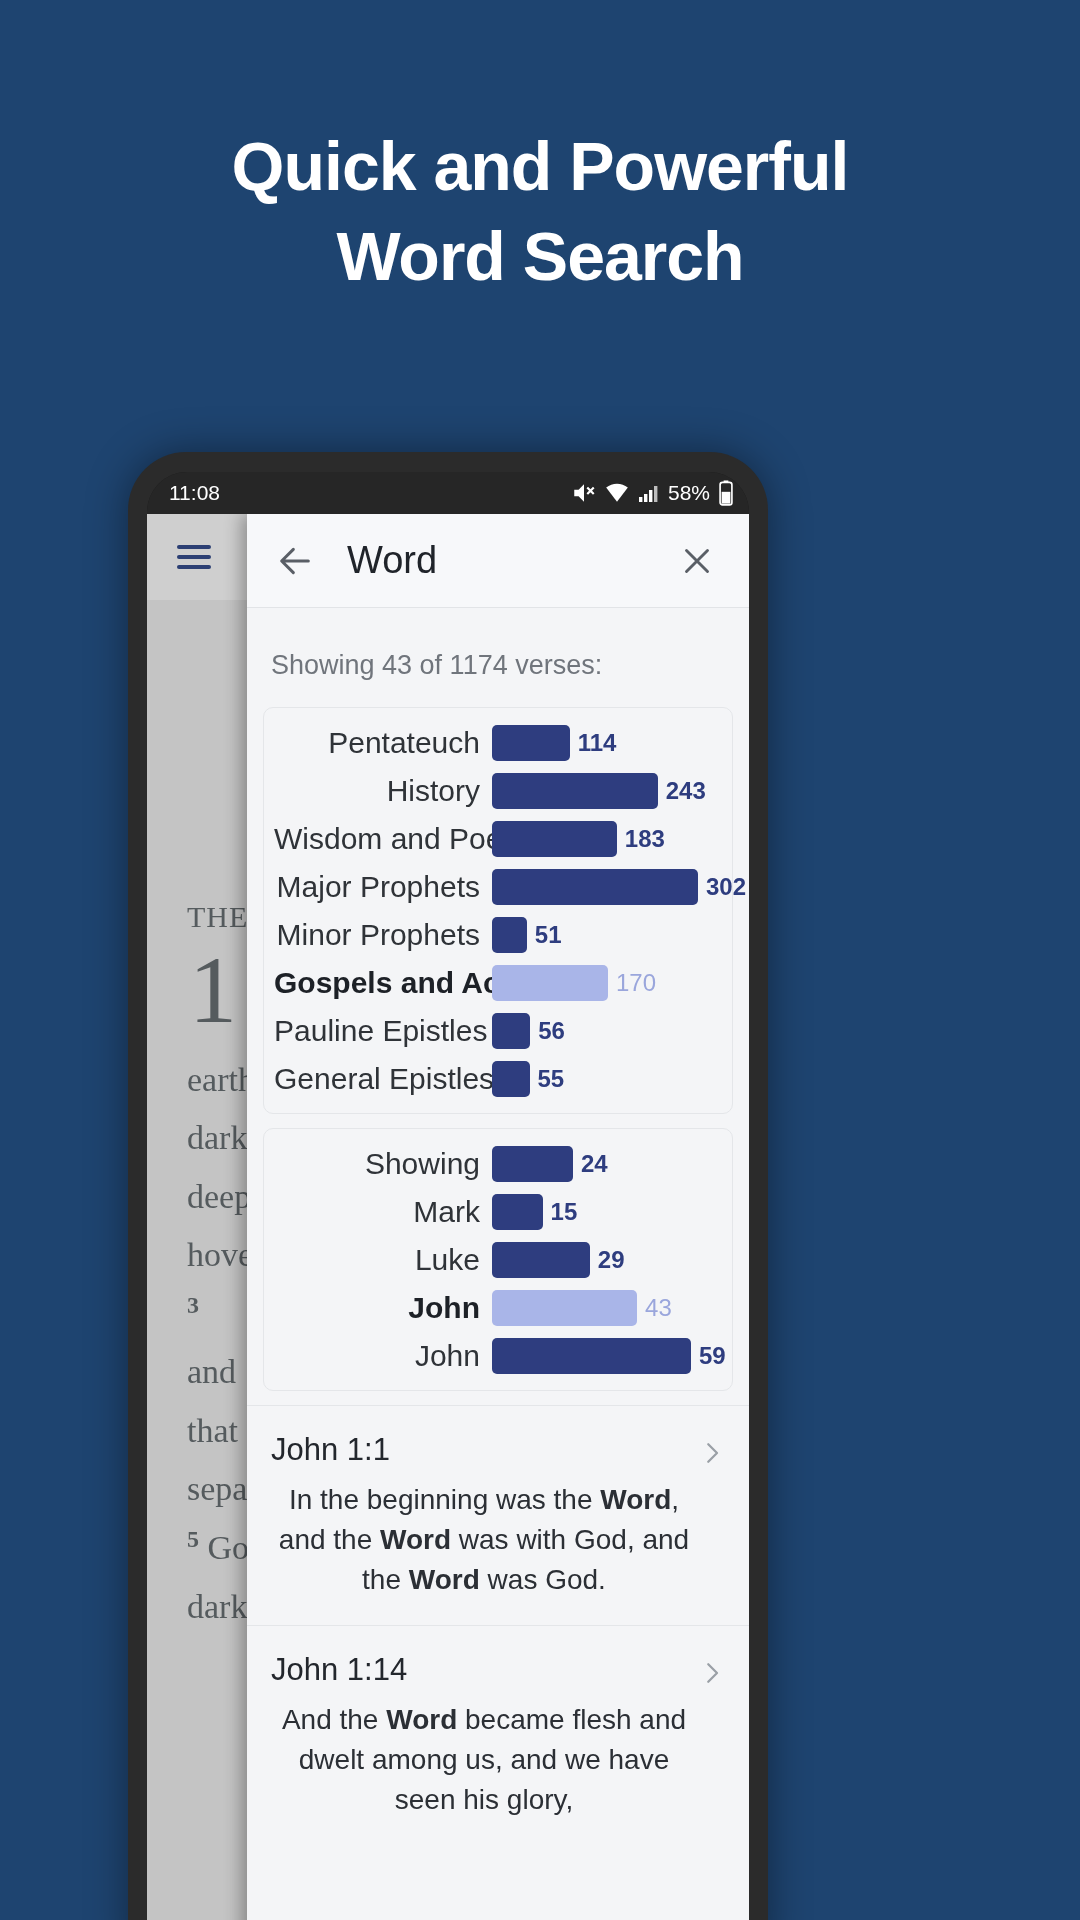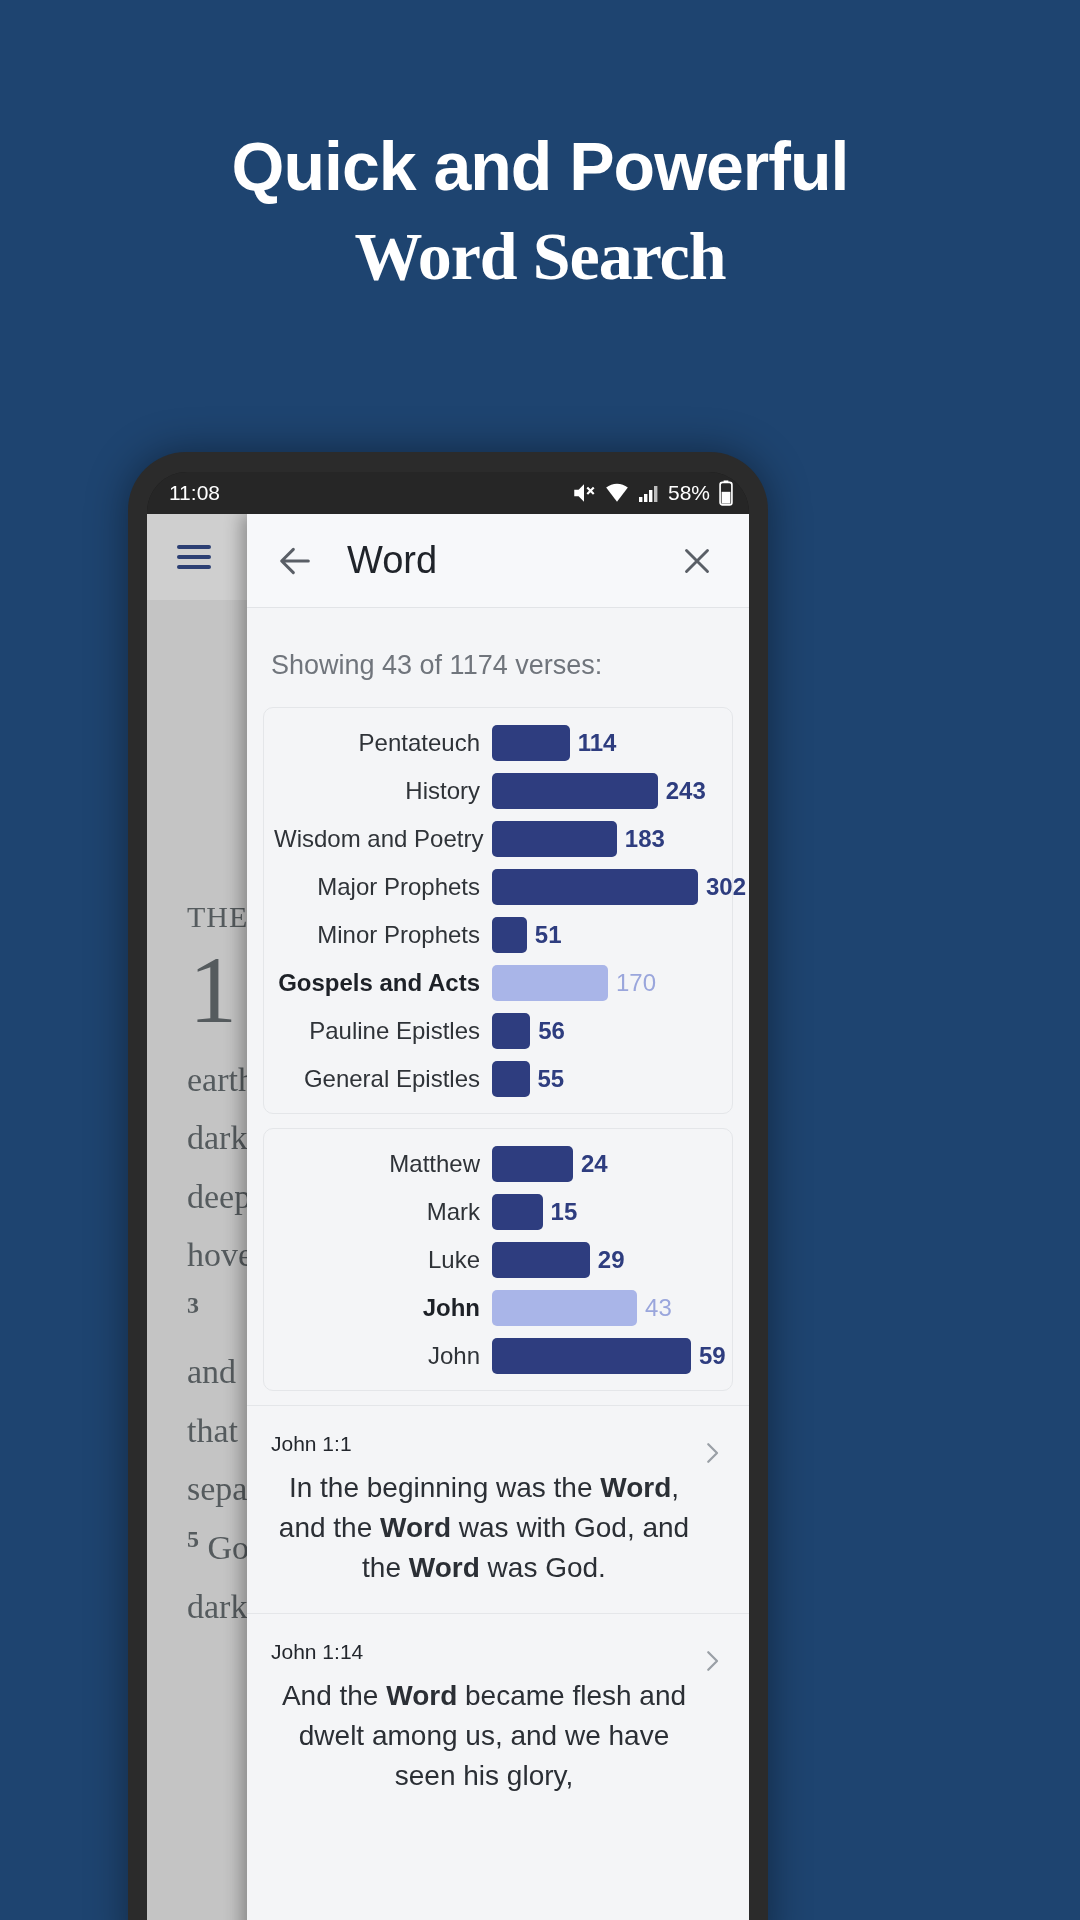--- a/index.html
+++ b/index.html
@@ -11,21 +11,21 @@
   }
   #root { position: relative; width: 1080px; height: 1920px; background: #1e4470; }
 
   
   .headline {
     position: absolute; left: 0; top: 122px; width: 1080px;
     text-align: center; color: #ffffff;
     font-size: 68px; font-weight: bold; line-height: 1.32;
     letter-spacing: -1px;
   }
-  .headline .l2 { display: block; font-family: Liberation Serif, serif; }
+  .headline .l2 { display: block; }
 
   
   .phone {
     position: absolute; left: 128px; top: 452px;
     width: 640px; height: 1500px;
     background: #2b2b2b;
     border-radius: 58px 58px 0 0;
     box-shadow: 0 0 42px rgba(0,0,0,0.42);
     overflow: hidden;
   }
@@ -114,40 +114,40 @@
   .card {
     background: #f4f5f7; border: 1px solid #e4e6e9; border-radius: 10px;
     margin: 0 16px 14px 16px; padding: 14px 14px 14px 10px;
   }
   .chart-row {
     display: flex; align-items: center; height: 41px; margin-bottom: 7px;
   }
   .chart-row:last-child { margin-bottom: 0; }
   .chart-label {
     flex: 0 0 218px; text-align: right; padding-right: 12px;
-    font-size: 24px; color: #2f3338; white-space: nowrap; overflow: hidden;
+    font-size: 30px; color: #2f3338; white-space: nowrap; overflow: hidden;
   }
   .chart-row.hi .chart-label { font-weight: bold; color: #1d2127; }
   .chart-track { flex: 1 1 auto; display: flex; align-items: center; min-width: 0; }
   .bar { height: 36px; border-radius: 5px; background: #2e3d7f; flex: 0 0 auto; }
   .chart-row.hi .bar { background: #a9b5e8; }
   .bar-val {
     font-size: 24px; font-weight: bold; color: #2e3d7f; margin-left: 8px; white-space: nowrap;
   }
   .chart-row.hi .bar-val { color: #9aa6dc; font-weight: normal; }
 
   
   .results { padding: 0; }
   .result {
     display: flex; align-items: flex-start;
     padding: 26px 22px 26px 24px;
     border-top: 1px solid #e4e6e9;
   }
   .result-main { flex: 1 1 auto; min-width: 0; }
-  .ref { font-size: 21px; color: #23272d; margin-bottom: 12px; }
+  .ref { font-size: 31px; color: #23272d; margin-bottom: 12px; }
   .vtext { font-size: 28px; line-height: 1.42; color: #2b2f35; text-align: center; }
   .vtext b { font-weight: bold; }
   .chev { flex: 0 0 auto; padding-top: 6px; }
 </style>
 </head>
 <body>
 
 <div id="root">
 
   <div class="headline">
@@ -284,21 +284,21 @@
                   <div class="chart-label">General Epistles</div>
                   <div class="chart-track">
                     <div class="bar" style="width: 37.5166px;"></div>
                     <span class="bar-val">55</span>
                   </div>
                 </div>
               </div>
 
             <div class="card">
                 <div class="chart-row">
-                  <div class="chart-label">Matthew</div>
+                  <div class="chart-label">Showing</div>
                   <div class="chart-track">
                     <div class="bar" style="width: 80.9492px;"></div>
                     <span class="bar-val">24</span>
                   </div>
                 </div>
                 <div class="chart-row">
                   <div class="chart-label">Mark</div>
                   <div class="chart-track">
                     <div class="bar" style="width: 50.5932px;"></div>
                     <span class="bar-val">15</span>

